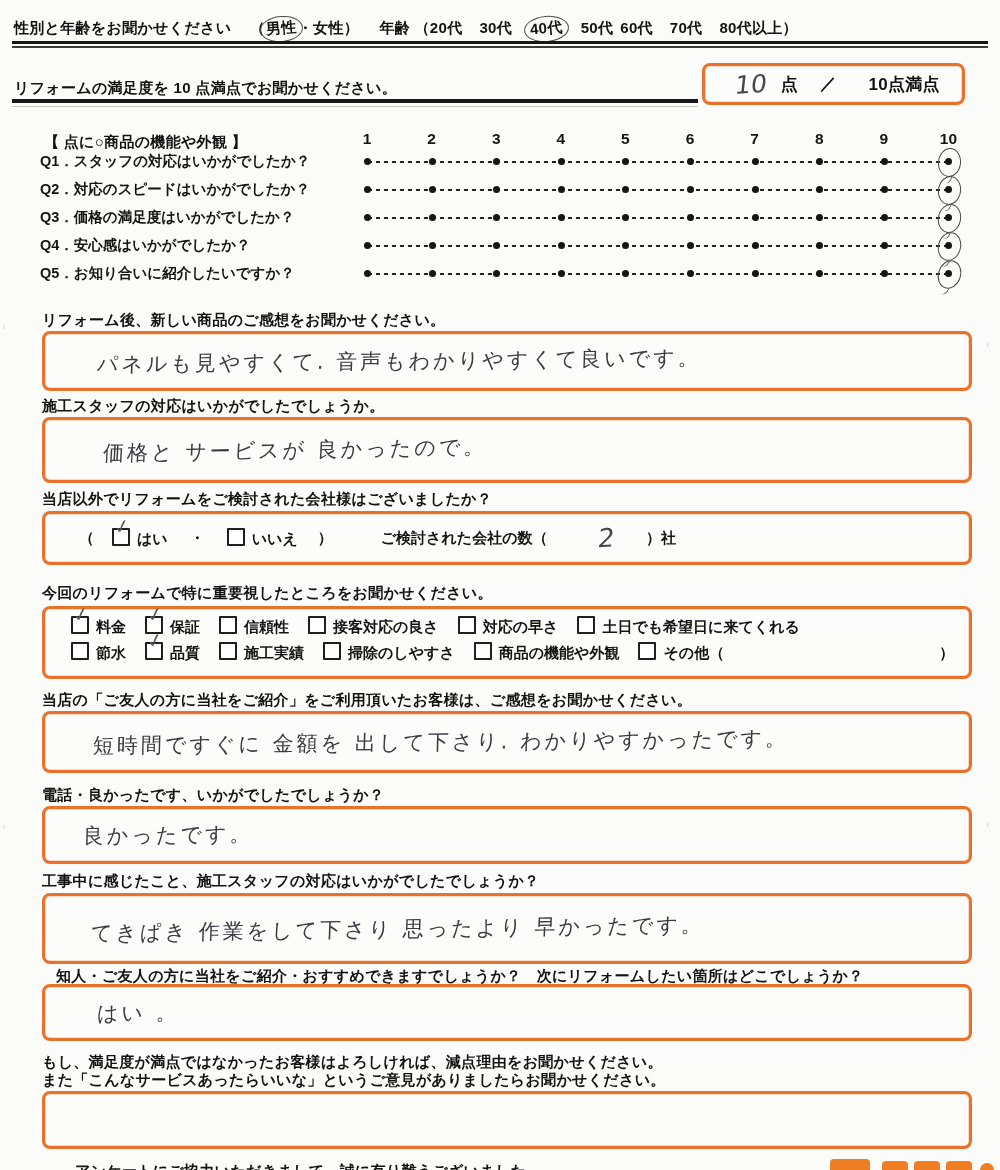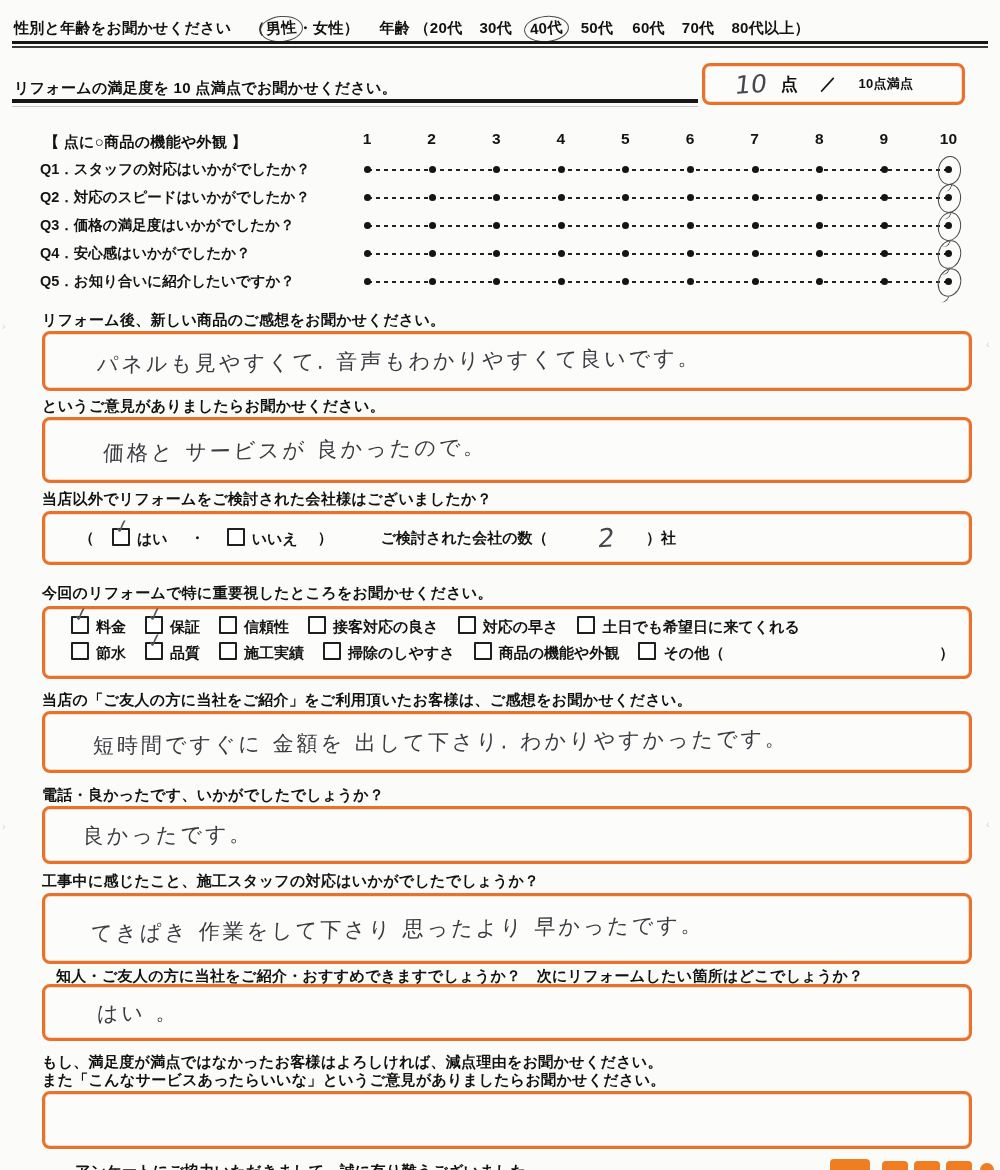--- a/index.html
+++ b/index.html
@@ -46,49 +46,49 @@
   .logo-block{background:#ef7e23;border-radius:4px 4px 0 0;}
   .artifact{position:absolute;color:#b9b9b6;font-size:11px;opacity:.55;}
 </style>
 </head>
 <body>
 
 <div class="abs plabel" style="left:14px;top:19px;">
   <span>性別と年齢をお聞かせください</span>
   <span style="margin-left:14px;">（</span><span class="circ"><span>男性</span></span><span>・</span><span>女性</span><span>）</span>
   <span style="margin-left:16px;">年齢</span>
-  <span>（</span><span id="age-options"><span style="margin-right: 17px;">20代</span><span style="margin-right: 17px;">30代</span><span style="margin-right: 17px;"><span class="circ">40代</span></span><span style="margin-right: 19px;">50代</span><span style="margin-right: 17px;">60代</span><span style="margin-right: 17px;">70代</span><span style="margin-right: 0px;">80代以上</span></span><span>）</span>
+  <span>（</span><span id="age-options"><span style="margin-right: 17px;">20代</span><span style="margin-right: 17px;">30代</span><span style="margin-right: 17px;"><span class="circ">40代</span></span><span style="margin-right: 7px;">50代</span><span style="margin-right: 17px;">60代</span><span style="margin-right: 17px;">70代</span><span style="margin-right: 0px;">80代以上</span></span><span>）</span>
 </div>
 <div class="abs rule" style="left:12px;top:41px;width:976px;height:3px;"></div>
 <div class="abs" style="left:12px;top:46px;width:976px;height:2px;background:#3a3a3a;"></div>
 
 <div class="abs plabel" style="left:14px;top:79px;">リフォームの満足度を 10 点満点でお聞かせください。</div>
 <div class="abs rule" style="left:12px;top:99px;width:686px;height:4px;"></div>
 <div class="abs" style="left:12px;top:106px;width:686px;height:1px;background:#c9c9c4;"></div>
 <div class="abs obox" style="left:702px;top:63px;width:257px;height:36px;display:flex;align-items:center;">
   <span class="hand-num" style="font-size:25px;margin-left:30px;">10</span>
   <span class="plabel" style="font-size:17px;margin-left:14px;">点</span>
   <span class="plabel" style="font-size:16px;margin-left:22px;">／</span>
-  <span class="plabel" style="font-size:13px;margin-left:22px;">10点満点</span>
+  <span class="plabel" style="font-size:17px;margin-left:32px;">10点満点</span>
 </div>
 
 <div class="abs plabel" style="left:44px;top:133px;font-size:15px;">【 点に○商品の機能や外観 】</div>
 <div class="abs" id="scale-numbers" style="left:364px;top:130px;width:592px;height:20px;">
     <span class="snum" style="left: -13px;">1</span>
     <span class="snum" style="left: 51.6px;">2</span>
     <span class="snum" style="left: 116.2px;">3</span>
     <span class="snum" style="left: 180.8px;">4</span>
     <span class="snum" style="left: 245.4px;">5</span>
     <span class="snum" style="left: 310px;">6</span>
     <span class="snum" style="left: 374.6px;">7</span>
     <span class="snum" style="left: 439.2px;">8</span>
     <span class="snum" style="left: 503.8px;">9</span>
     <span class="snum" style="left: 568.4px;">10</span>
   </div>
-<div class="abs" id="grid-rows" style="left:0;top:156px;width:852px;height:145px;">
+<div class="abs" id="grid-rows" style="left:0;top:148px;width:852px;height:145px;">
     <div class="qrow" style="top: 0px;">
       <span class="qlab">Q1．スタッフの対応はいかがでしたか？</span>
       <div class="scale">
         <div class="dashline"></div>
         <span class="dot" style="left: 0px;"></span>
         <span class="dot" style="left: 64.6px;"></span>
         <span class="dot" style="left: 129.2px;"></span>
         <span class="dot" style="left: 193.8px;"></span>
         <span class="dot" style="left: 258.4px;"></span>
         <span class="dot" style="left: 323px;"></span>
@@ -167,21 +167,21 @@
         <span class="selcirc" style="left: 574.4px; transform: rotate(18deg);"></span>
       </div>
     </div>
   </div>
 
 <div class="abs plabel" style="left:42px;top:311px;">リフォーム後、新しい商品のご感想をお聞かせください。</div>
 <div class="abs obox" style="left:42px;top:331px;width:924px;height:54px;display:flex;align-items:center;">
   <span class="hand" style="font-size:21px;margin-left:52px;">パネルも見やすくて. 音声もわかりやすくて良いです。</span>
 </div>
 
-<div class="abs plabel" style="left:42px;top:397px;">というご意見がありましたらお聞かせください。</div>
+<div class="abs plabel" style="left:42px;top:397px;">施工スタッフの対応はいかがでしたでしょうか。</div>
 <div class="abs obox" style="left:42px;top:417px;width:924px;height:60px;display:flex;align-items:center;">
   <span class="hand" style="font-size:21px;margin-left:58px;transform:rotate(-1deg) skewX(-4deg);">価格と サービスが 良かったので。</span>
 </div>
 
 <div class="abs plabel" style="left:42px;top:490px;">当店以外でリフォームをご検討された会社様はございましたか？</div>
 <div class="abs obox" style="left:42px;top:511px;width:924px;height:48px;display:flex;align-items:center;">
   <span class="opt" style="margin-left:34px;">（</span>
   <span class="opt" style="margin-left:18px;">
     <span class="cb"><span class="tick">✓</span></span><span>はい</span>
   </span>

